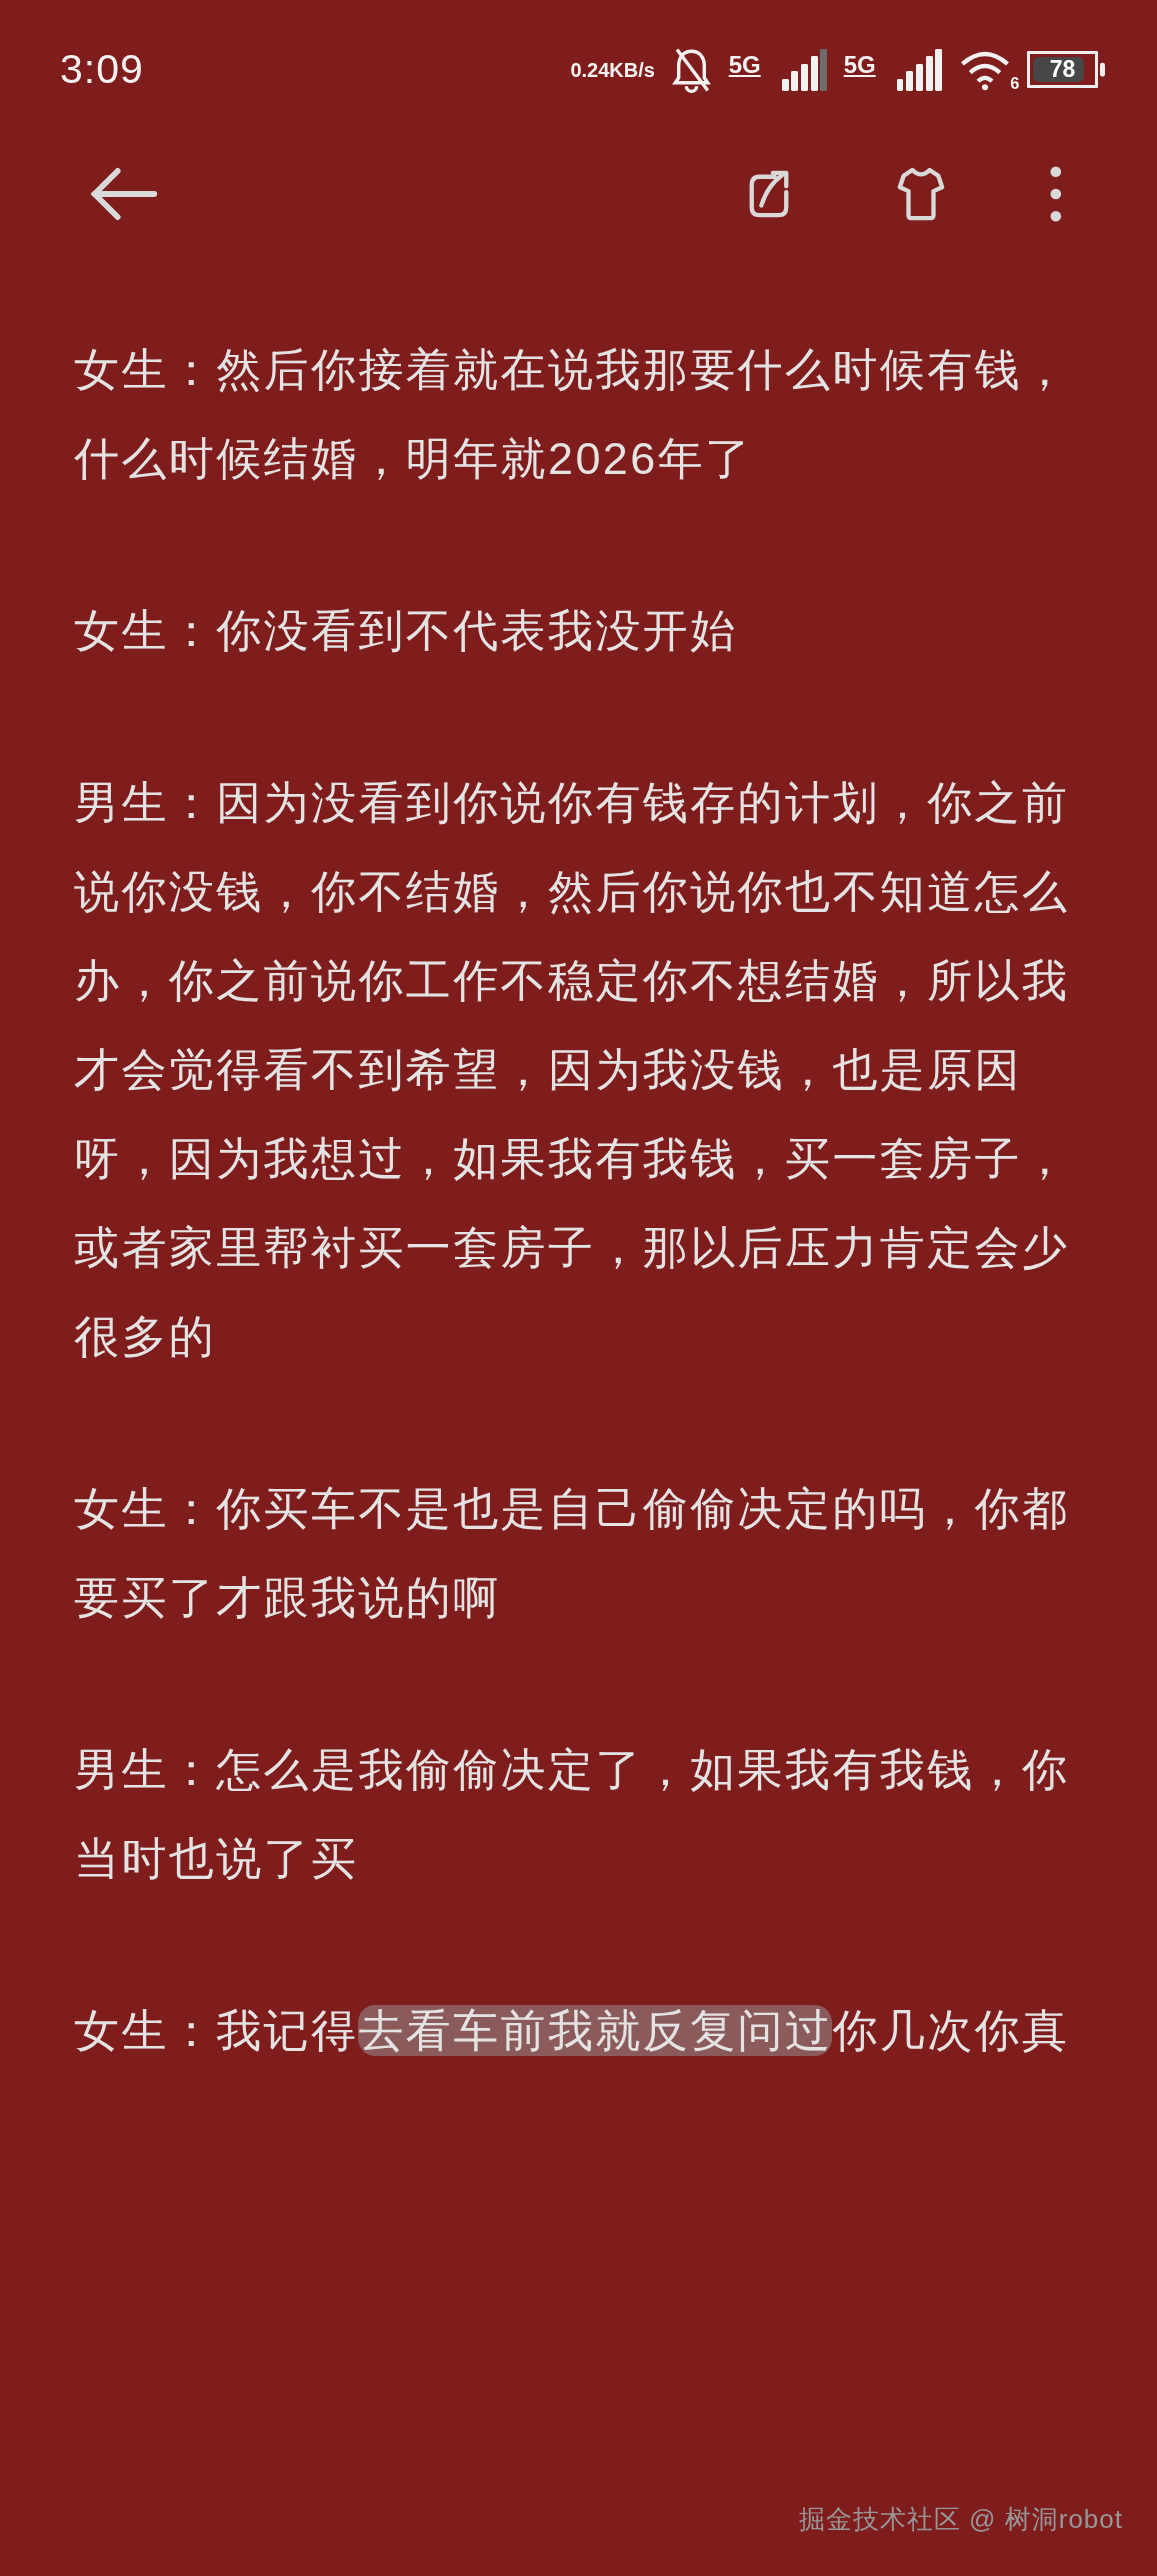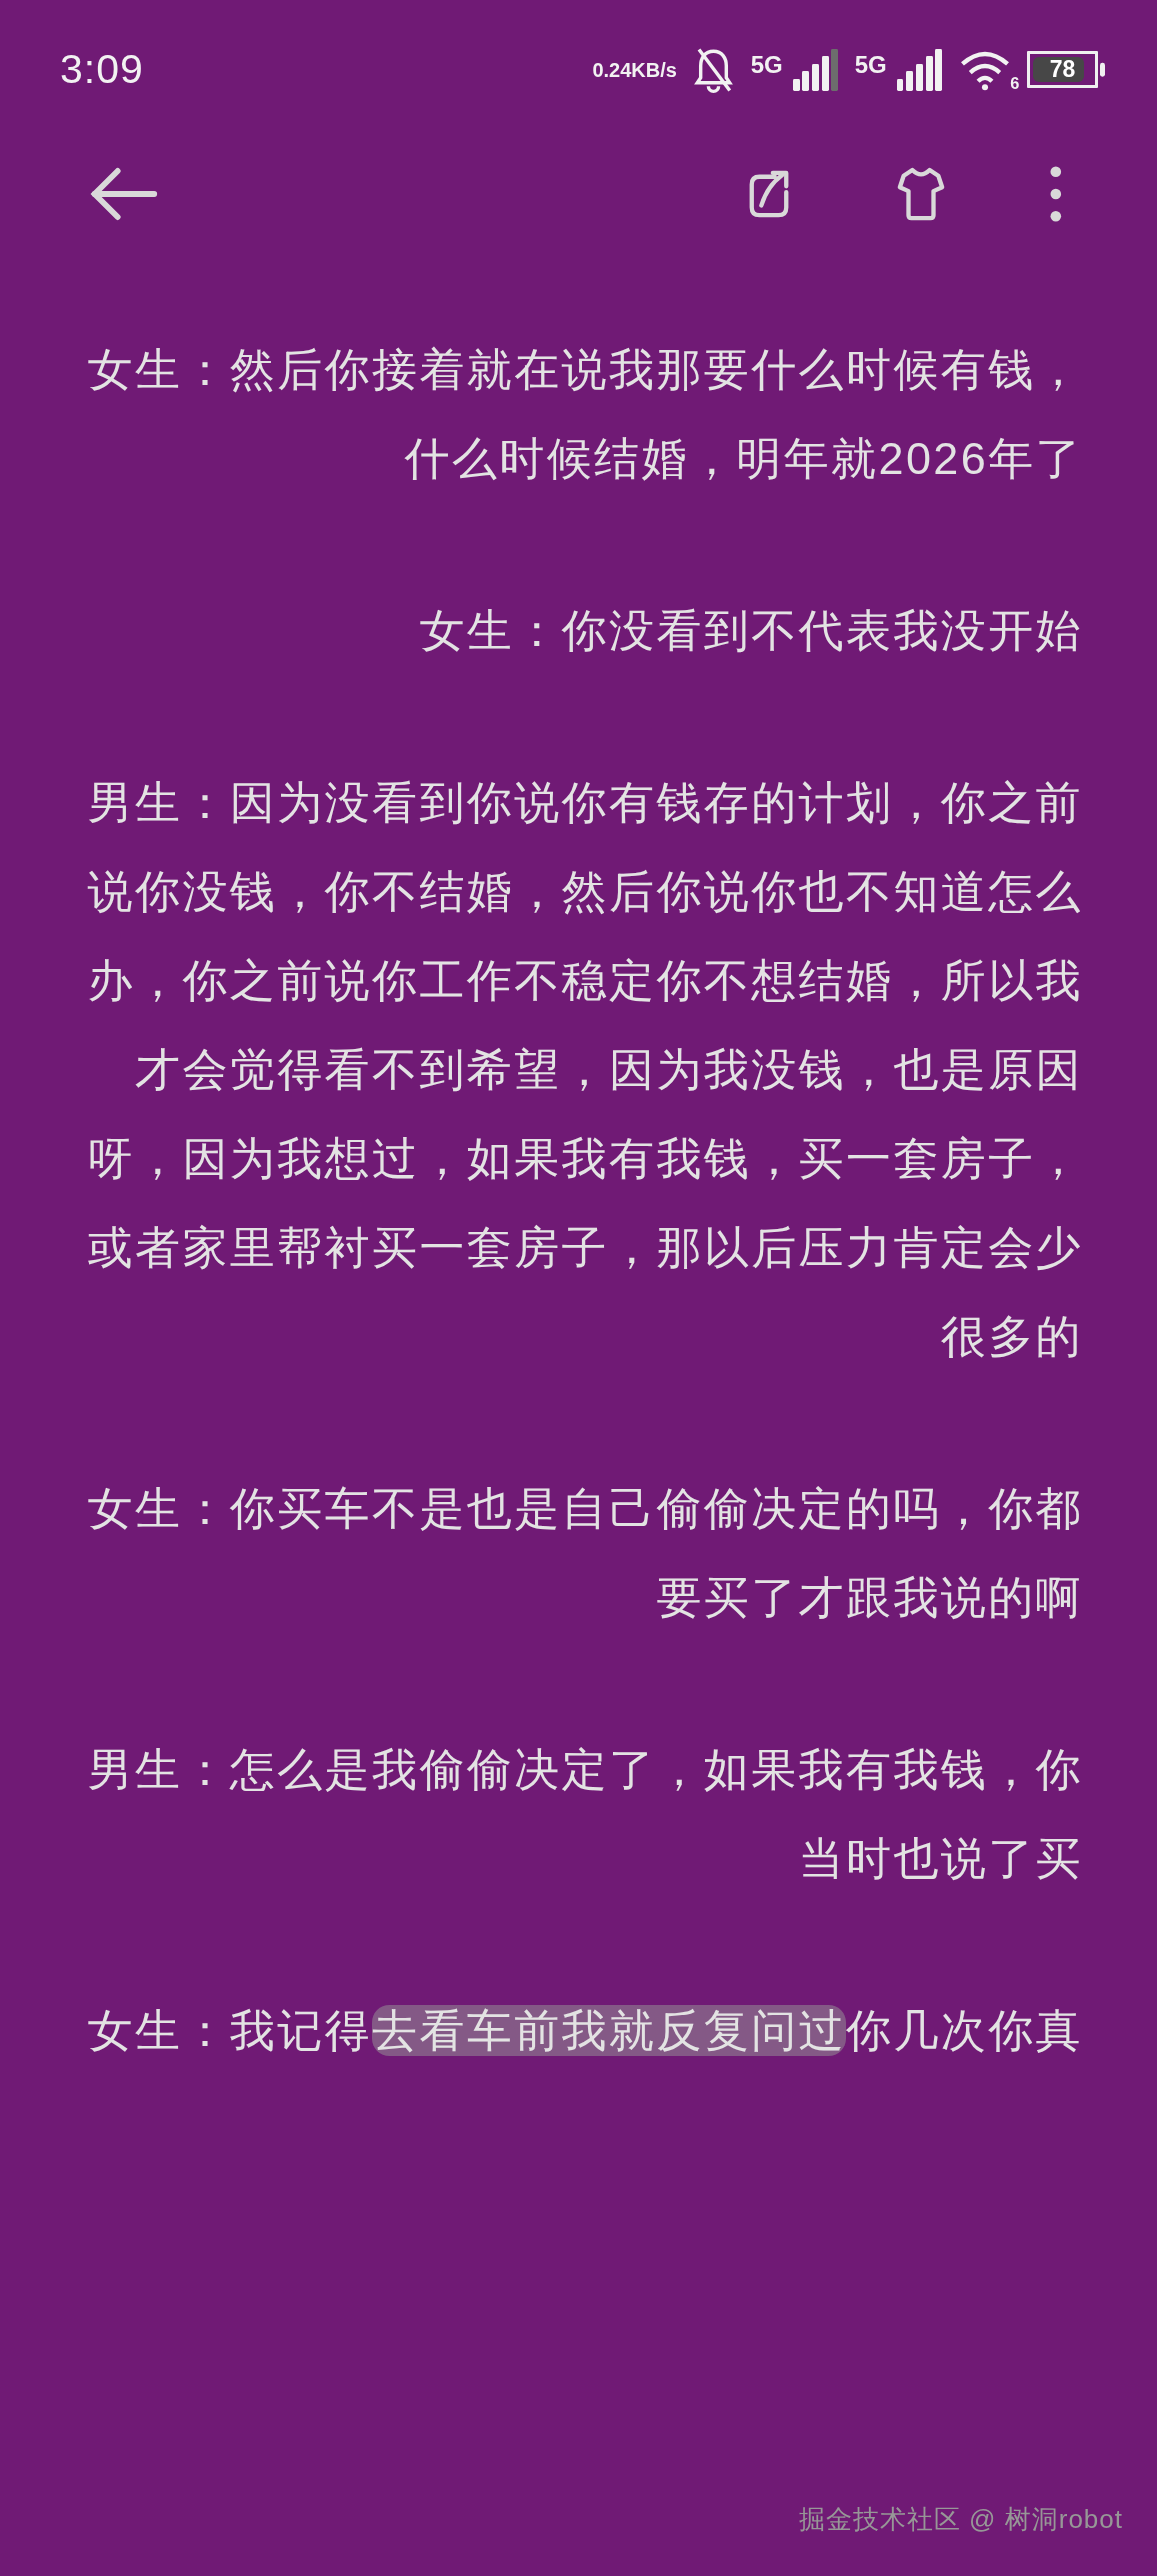--- a/index.html
+++ b/index.html
@@ -1,32 +1,32 @@
 <!DOCTYPE html>
 <html><head>
 <meta charset="utf-8">
 <style>
   * { margin:0; padding:0; box-sizing:border-box; }
   html,body { background:#000; }
   body { font-family:"Liberation Sans","DejaVu Sans",sans-serif; }
   .screen {
     position:relative; width:1158px; height:2576px;
-    background:#701a75; overflow:hidden;text-align:right;
+    background:#7f1d1d; overflow:hidden;
   }
 
   
   .status-bar {
     position:absolute; top:33px; left:0; right:0; height:73px;
     display:flex; align-items:center; padding:0 60px; color:#f2f2f2;
   }
   .time { font-size:41px; font-weight:500; letter-spacing:1px; }
   .status-right { margin-left:auto; display:flex; align-items:center; gap:16.4px; }
   .kbps { display:flex; flex-direction:row; align-items:center; font-weight:700;
           font-size:20px; line-height:22px; letter-spacing:0; }
-  .sim { display:flex; align-items:flex-end; gap:10px; }
+  .sim { display:flex; align-items:flex-end; gap:21px;text-decoration:underline; }
   .sim-label { font-size:24px; font-weight:700; line-height:1; margin-bottom:13.5px; }
   .bars { display:flex; align-items:flex-end; gap:2.9px; }
   .bar { width:6.8px; background:#f2f2f2; border-radius:1.4px; }
   .bar.dim { background:#6d6d6d; }
   .wifi-wrap { position:relative; display:flex; align-items:flex-end; }
   .wifi-std { position:absolute; right:-8.7px; bottom:-2.9px; font-size:16.4px; font-weight:700; }
   .battery { position:relative; width:71px; height:37px; border:3.4px solid #f0f0f0;
              border-radius:1px; }
   .battery-fill { position:absolute; top:2.9px; left:2.9px; bottom:2.9px; background:#474747;
                   border-radius:5.8px; }

